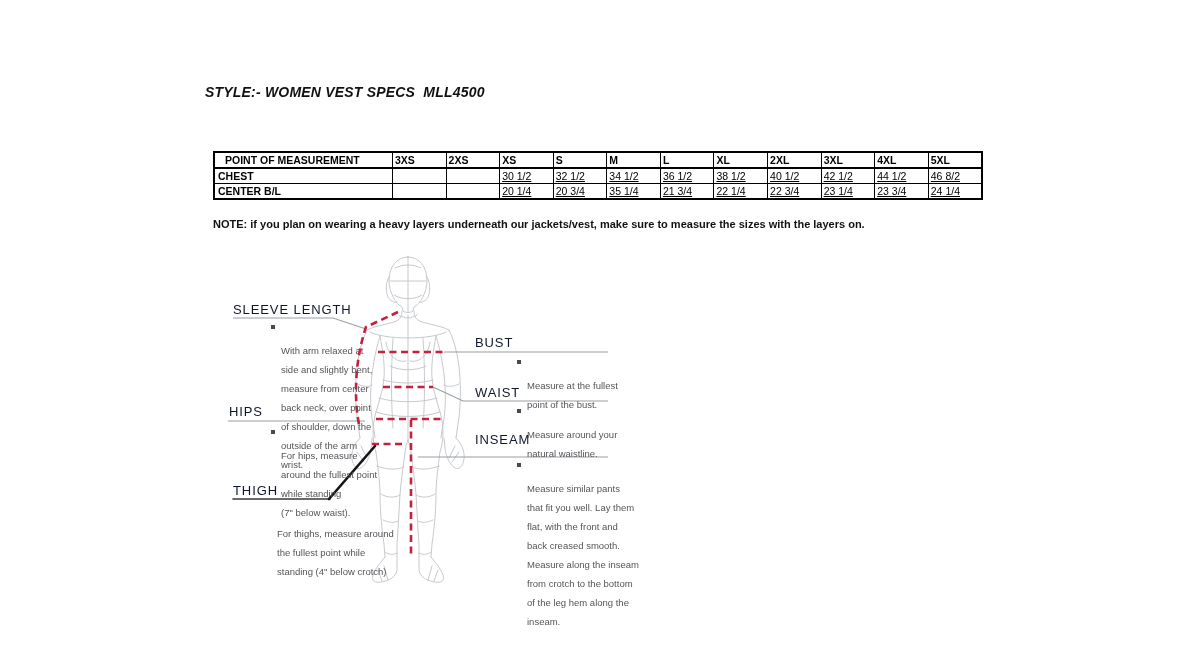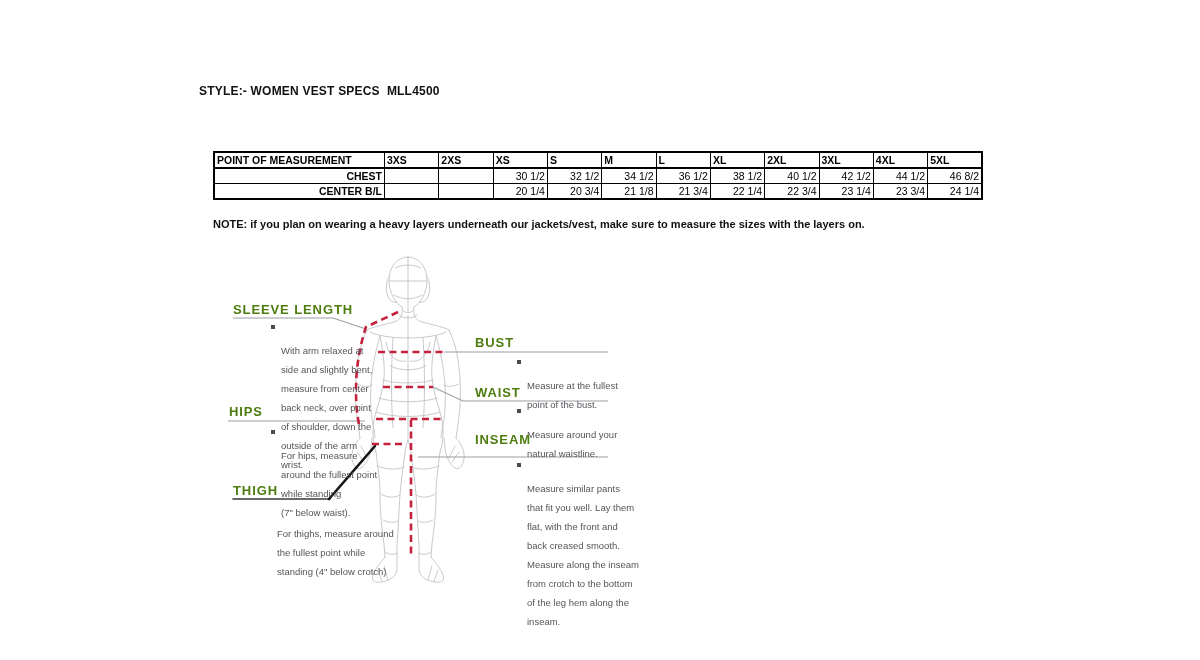--- a/index.html
+++ b/index.html
@@ -4,45 +4,45 @@
 <style>
   html,body{margin:0;padding:0;}
   body{
     width:1200px;height:660px;position:relative;background:#ffffff;
     font-family:"Liberation Sans", sans-serif;overflow:hidden;
   }
   .abs{position:absolute;}
 
   
   .doc-title{
-    left:199px;top:84px;font-size:12px;font-weight:bold;color:#111;
-    white-space:pre;letter-spacing:.2px;
+    left:205px;top:84px;font-size:14px;font-weight:bold;color:#111;
+    white-space:pre;letter-spacing:.2px;font-style:italic;
   }
   .doc-note{
     left:213px;top:218px;font-size:11px;font-weight:bold;color:#111;white-space:pre;
   }
 
   
   .size-table-wrap{left:213px;top:151px;width:770px;}
   table.size-table{
     width:770px;border-collapse:collapse;table-layout:fixed;
     border:2px solid #000;font-size:10.5px;color:#000;
   }
   table.size-table th,table.size-table td{
     border:1px solid #000;height:14px;padding:0 2px;line-height:14px;
     overflow:hidden;white-space:nowrap;
   }
   table.size-table thead th{font-weight:bold;text-align:left;border-bottom:2px solid #000;}
-  table.size-table thead th.poml{text-align:left;width:165px;padding-left:2px;}
-  table.size-table tbody th{font-weight:bold;text-align:right;padding-left:3px;margin-top:20px;}
-  table.size-table tbody td{text-align:right;font-weight:normal;}
+  table.size-table thead th.poml{text-align:left;width:165px;padding-left:10px;}
+  table.size-table tbody th{font-weight:bold;text-align:left;padding-left:3px;margin-top:20px;}
+  table.size-table tbody td{text-align:left;font-weight:normal;text-decoration:underline;}
 
   
   .mg-heading{
-    font-size:13px;letter-spacing:.9px;color:#4d7c0f;white-space:pre;font-weight:bold;
+    font-size:13px;letter-spacing:.9px;color:#0f172a;white-space:pre;
   }
   .mg-desc{
     font-size:9.5px;line-height:19px;color:#55555a;white-space:pre-line;margin-left:44px;
   }
   .mg-desc .bullet{
     position:absolute;left:-10px;top:3px;width:4px;height:4px;background:#4a4a4e;display:block;
   }
   svg{display:block;}
 </style>
 </head>
@@ -82,21 +82,21 @@
           <td>42 1/2</td>
           <td>44 1/2</td>
           <td>46 8/2</td>
         </tr>
         <tr>
           <th>CENTER B/L</th>
           <td></td>
           <td></td>
           <td>20 1/4</td>
           <td>20 3/4</td>
-          <td>21 1/8</td>
+          <td>35 1/4</td>
           <td>21 3/4</td>
           <td>22 1/4</td>
           <td>22 3/4</td>
           <td>23 1/4</td>
           <td>23 3/4</td>
           <td>24 1/4</td>
         </tr>
       </tbody>
   </table>
 </div>

